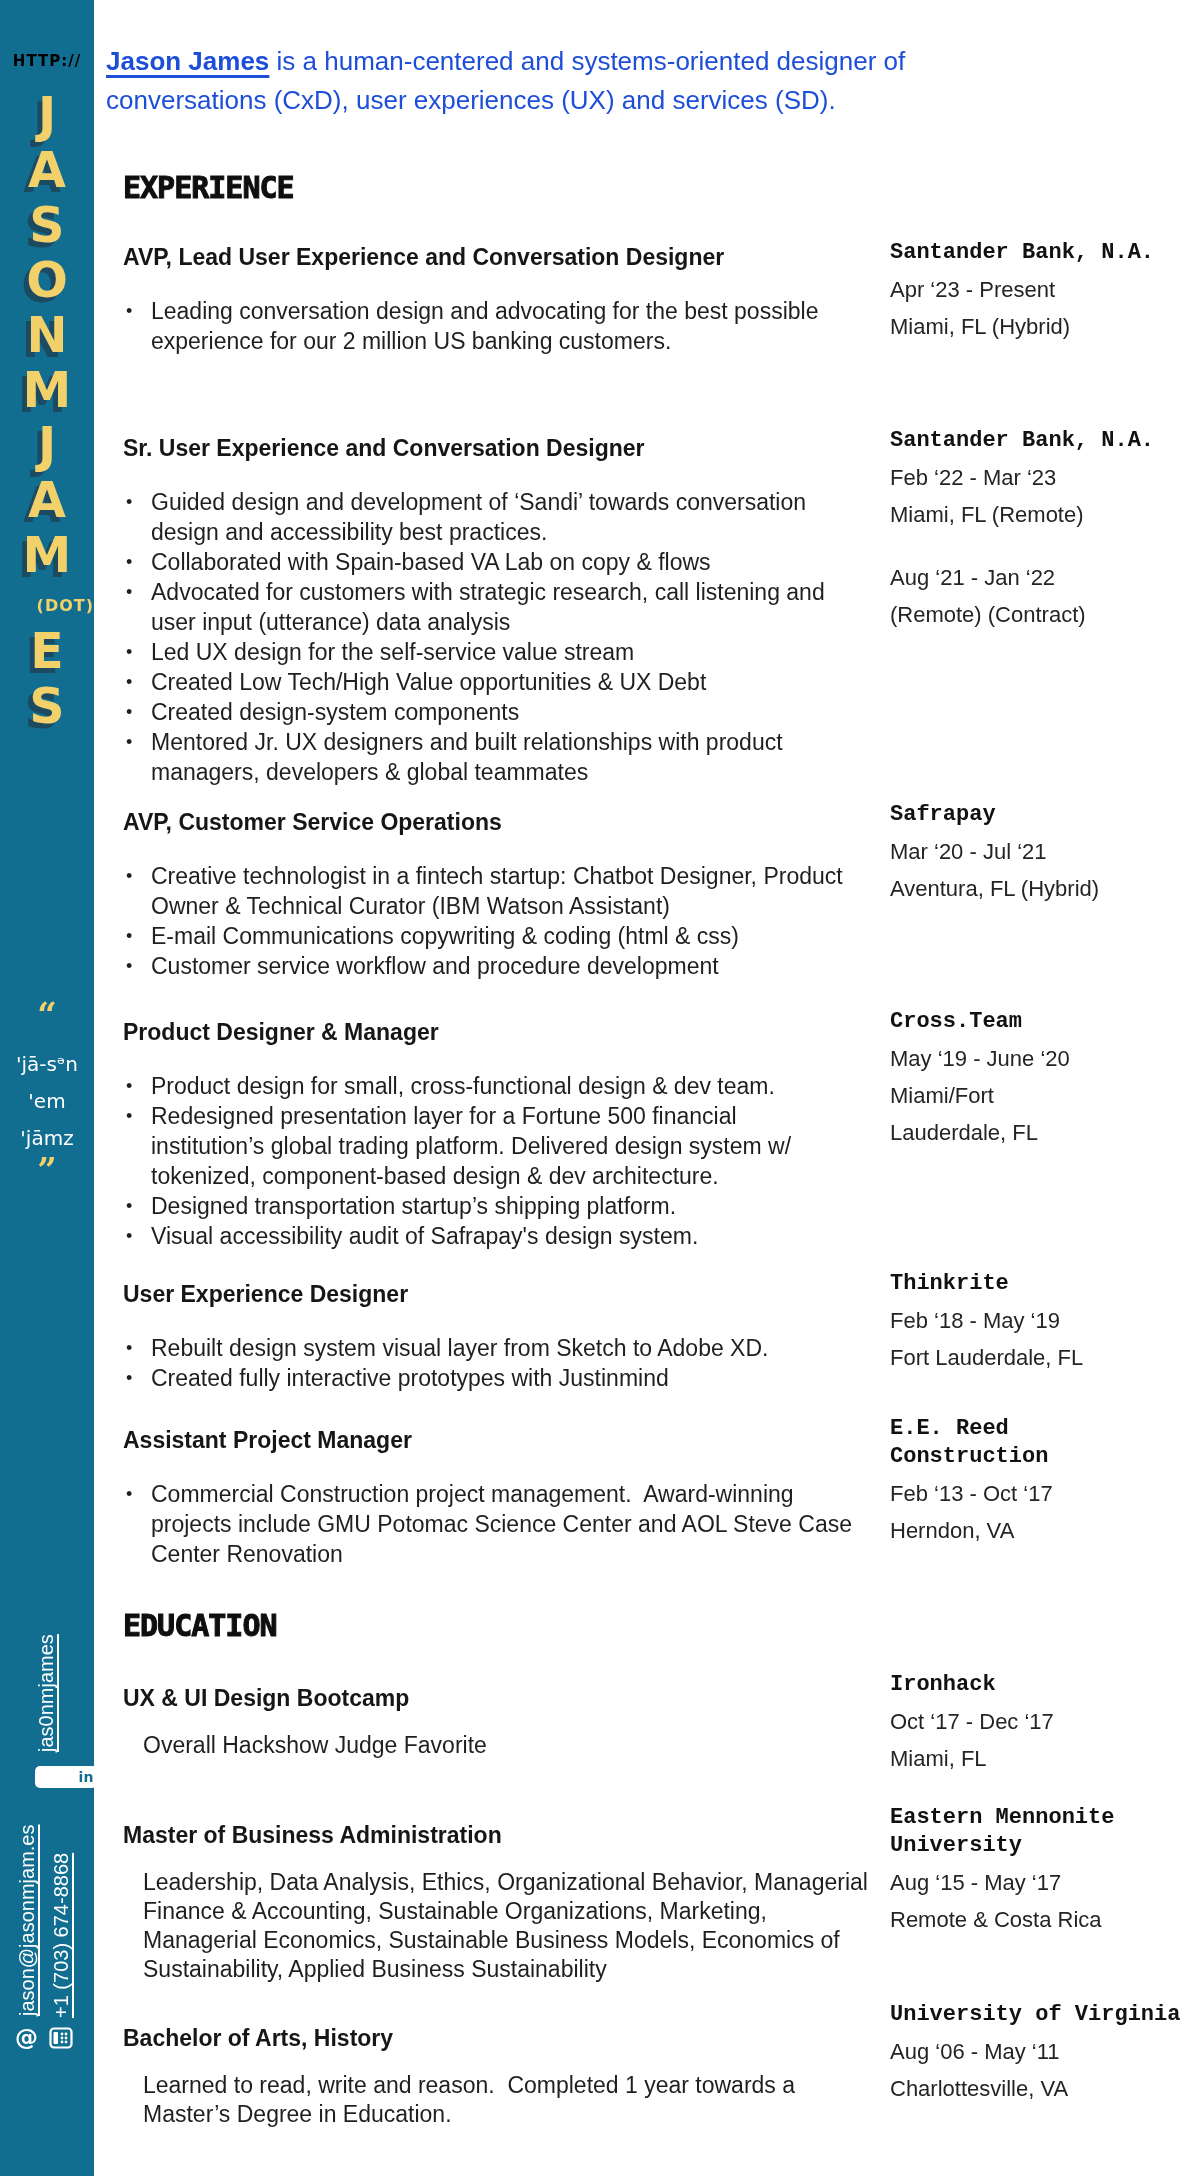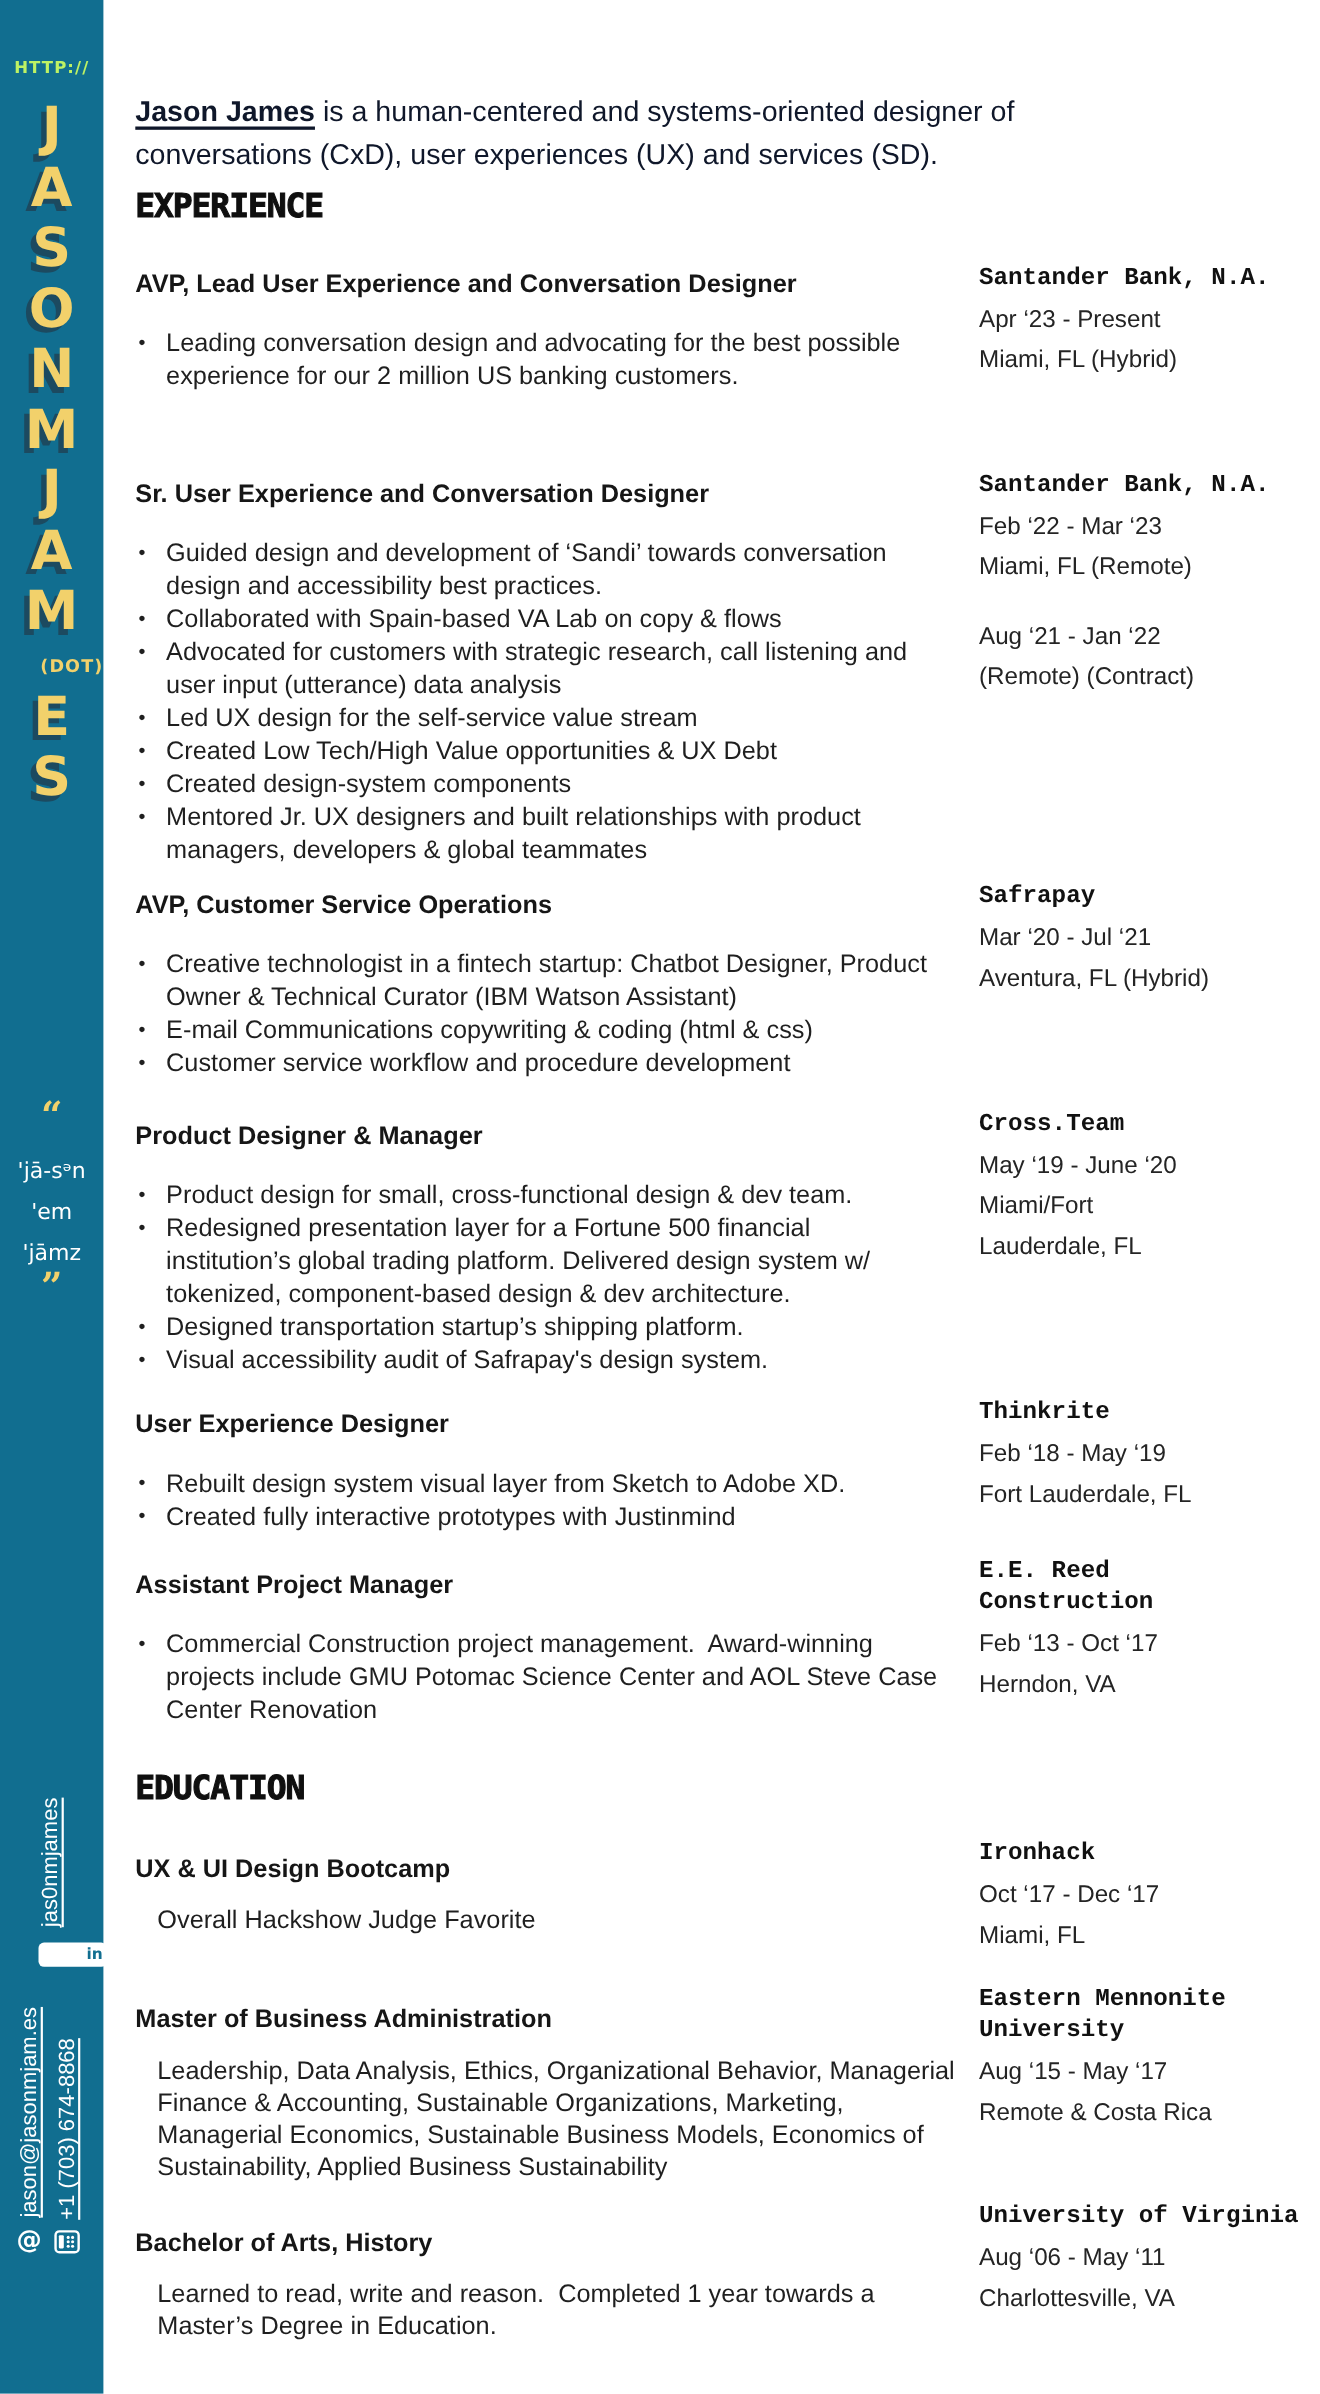--- a/index.html
+++ b/index.html
@@ -3,21 +3,21 @@
 <meta charset="utf-8">
 <style>
   html,body{margin:0;padding:0;}
   body{
     width:1200px;height:2176px;position:relative;background:#ffffff;
     font-family:"Liberation Sans", sans-serif;color:#1d1d1d;overflow:hidden;
   }
   
   .sidebar{position:absolute;left:0;top:0;width:94px;height:2176px;background:#116e90;}
   .http{position:absolute;top:52px;left:0;width:94px;text-align:center;
-    color:#bef264;font-weight:800;font-size:15px;letter-spacing:1px;
+    color:#000000;font-weight:800;font-size:15px;letter-spacing:1px;
     font-family:"DejaVu Sans", sans-serif;}
   .letters{position:absolute;top:88px;left:0;width:94px;text-align:center;}
   .tld{position:absolute;top:624px;left:0;width:94px;text-align:center;}
   .big-letter{height:55px;line-height:55px;font-size:49px;font-weight:800;
     color:#f2d16b;font-family:"DejaVu Sans", sans-serif;
     text-shadow:-5px 5px 0 #1c4a60;}
   .dot-label{position:absolute;top:596px;left:0;width:94px;text-align:right;
     color:#f2d16b;font-weight:800;font-size:16px;letter-spacing:1px;
     font-family:"DejaVu Sans", sans-serif;}
   .quote{position:absolute;left:0;width:94px;text-align:center;color:#f2d16b;
@@ -33,22 +33,22 @@
   .v-linkedin{left:35px;top:1752px;}
   .v-email{left:16px;top:2016px;}
   .v-phone{left:50px;top:2018px;}
   .li-icon{position:absolute;left:35px;top:1766px;width:22px;height:22px;background:#ffffff;
     border-radius:5px;color:#116e90;font-weight:800;font-size:14px;line-height:22px;
     text-align:center;cursor:pointer;font-family:"DejaVu Sans", sans-serif;padding-left:40px;}
   .at-icon{position:absolute;left:15px;top:2024px;color:#ffffff;font-weight:700;
     font-size:23px;cursor:pointer;font-family:"DejaVu Sans", sans-serif;}
   .ph-icon{position:absolute;left:49px;top:2027px;cursor:pointer;}
   
-  .intro{position:absolute;left:123px;top:42px;width:800px;font-size:26px;
-    line-height:39px;font-weight:500;color:#0f172a;margin-top:40px;}
+  .intro{position:absolute;left:106px;top:42px;width:800px;font-size:26px;
+    line-height:39px;font-weight:500;color:#1d4ed8;}
   .intro .name{font-weight:700;text-decoration:underline;
     text-decoration-thickness:2.5px;text-underline-offset:5px;cursor:pointer;}
   .sec-heading{position:absolute;left:123px;color:#0f0f0f;
     font-family:"DejaVu Sans Mono", monospace;font-weight:900;font-size:30px;
     letter-spacing:-1px;-webkit-text-stroke:1px #0f0f0f;}
   .sec-exp{top:170px;}
   .sec-edu{top:1608px;}
   .entry-left{position:absolute;left:123px;width:752px;}
   .entry-right{position:absolute;left:890px;width:300px;}
   .title{font-size:23px;line-height:38px;font-weight:700;color:#161616;max-width:660px;}

